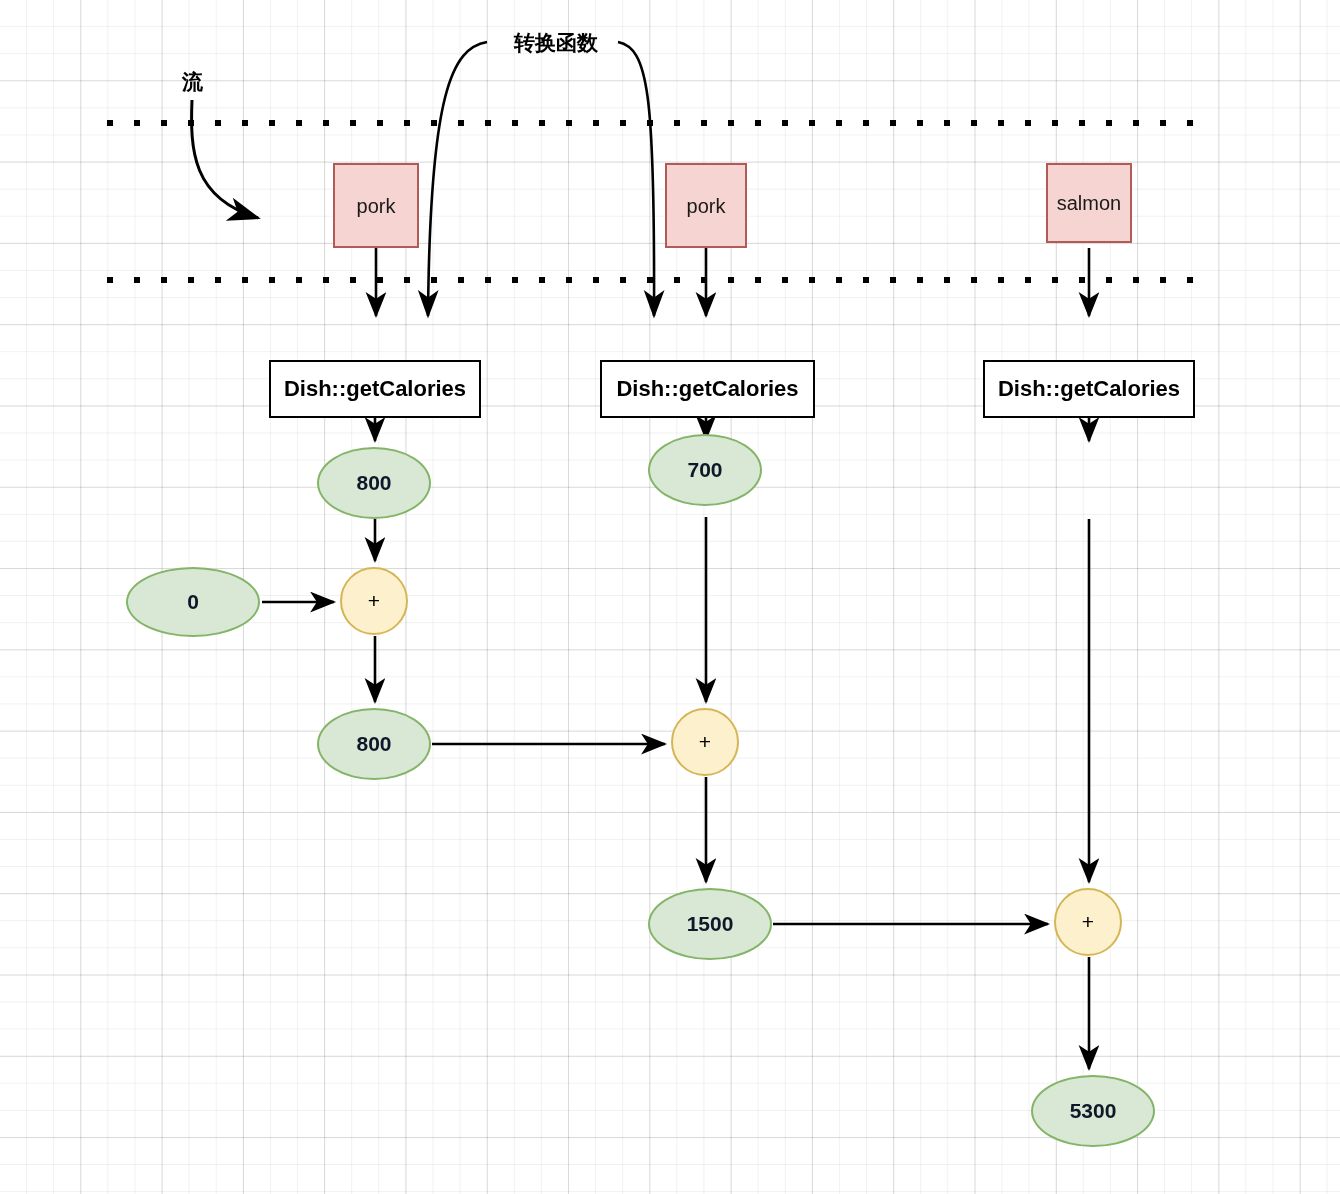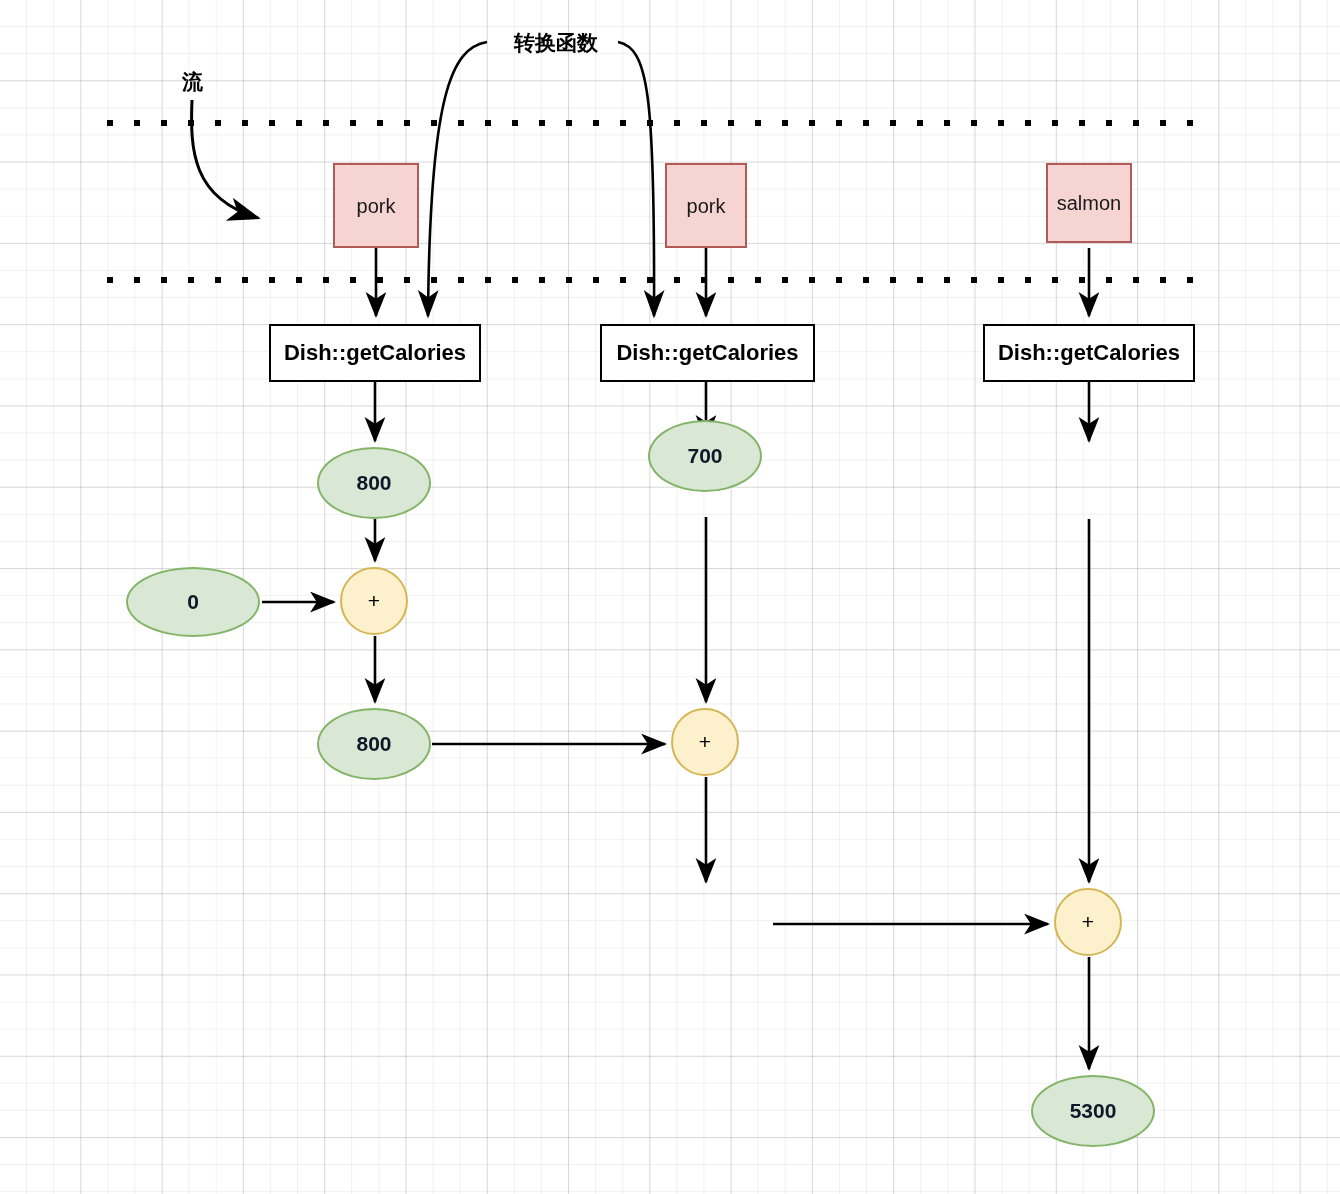--- a/index.html
+++ b/index.html
@@ -49,20 +49,21 @@
     color: #1a1a1a;
     font-weight: 400;
   }
   .fn-box {
     background: #ffffff;
     border: 2px solid #000000;
     font-size: 22px;
     color: #000000;
     font-weight: bold;
     white-space: nowrap;
+    margin-top: 36px;
   }
   .val-ell {
     background: #d8e8d4;
     border: 2px solid #84b468;
     border-radius: 50%;
     font-size: 21px;
     color: #0f172a;
     font-weight: bold;
   }
   .plus-circle {
@@ -130,22 +131,23 @@
 
   <div class="node src-box" style="left:333px; top:163px; width:86px; height:85px;">pork</div>
   <div class="node src-box" style="left:665px; top:163px; width:82px; height:85px;">pork</div>
   <div class="node src-box" style="left:1046px; top:163px; width:86px; height:80px;">salmon</div>
 
   <div class="node fn-box" style="left:269px; top:324px; width:212px; height:58px;">Dish::getCalories</div>
   <div class="node fn-box" style="left:600px; top:324px; width:215px; height:58px;">Dish::getCalories</div>
   <div class="node fn-box" style="left:983px; top:324px; width:212px; height:58px;">Dish::getCalories</div>
 
   <div class="node val-ell" style="left:317px; top:447px; width:114px; height:72px;">800</div>
-  <div class="node val-ell" style="left:648px; top:420px; width:114px; height:72px;">700</div>
+  <div class="node val-ell" style="left:648px; top:434px; width:114px; height:72px;">700</div>
   <div class="node val-ell" style="left:126px; top:567px; width:134px; height:70px;">0</div>
   <div class="node val-ell" style="left:317px; top:708px; width:114px; height:72px;">800</div>
+  <div class="node val-ell" style="left:648px; top:888px; width:124px; height:72px;">1500</div>
   <div class="node val-ell" style="left:1031px; top:1075px; width:124px; height:72px;">5300</div>
 
   <div class="node plus-circle" style="left:340px; top:567px; width:68px; height:68px;">+</div>
   <div class="node plus-circle" style="left:671px; top:708px; width:68px; height:68px;">+</div>
   <div class="node plus-circle" style="left:1054px; top:888px; width:68px; height:68px;">+</div>
 
 </div>
 
 </body></html>

